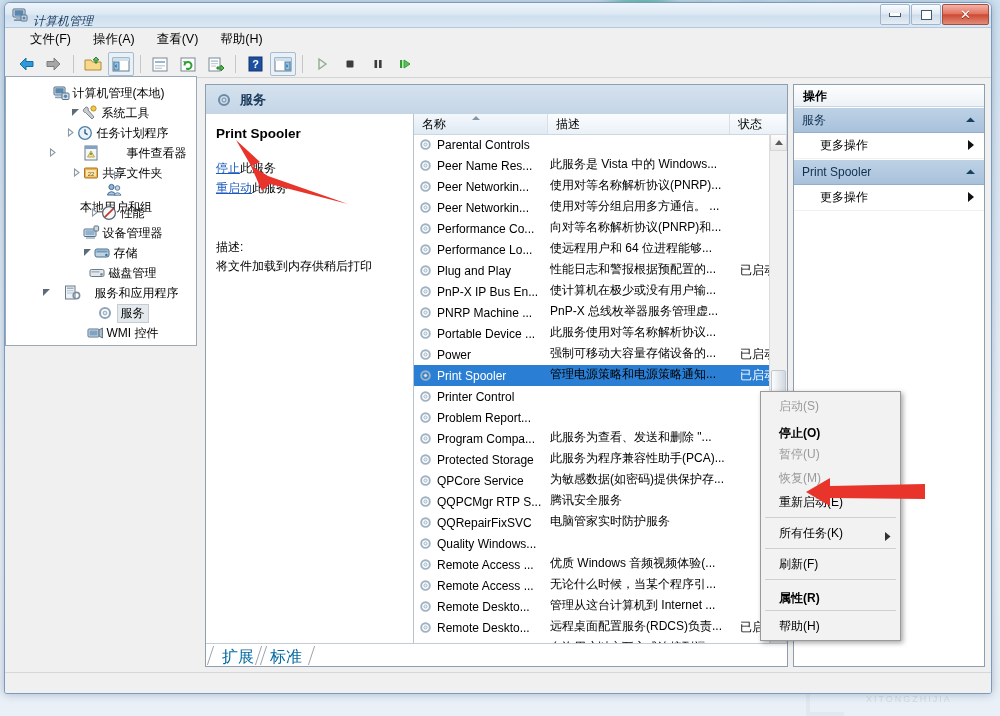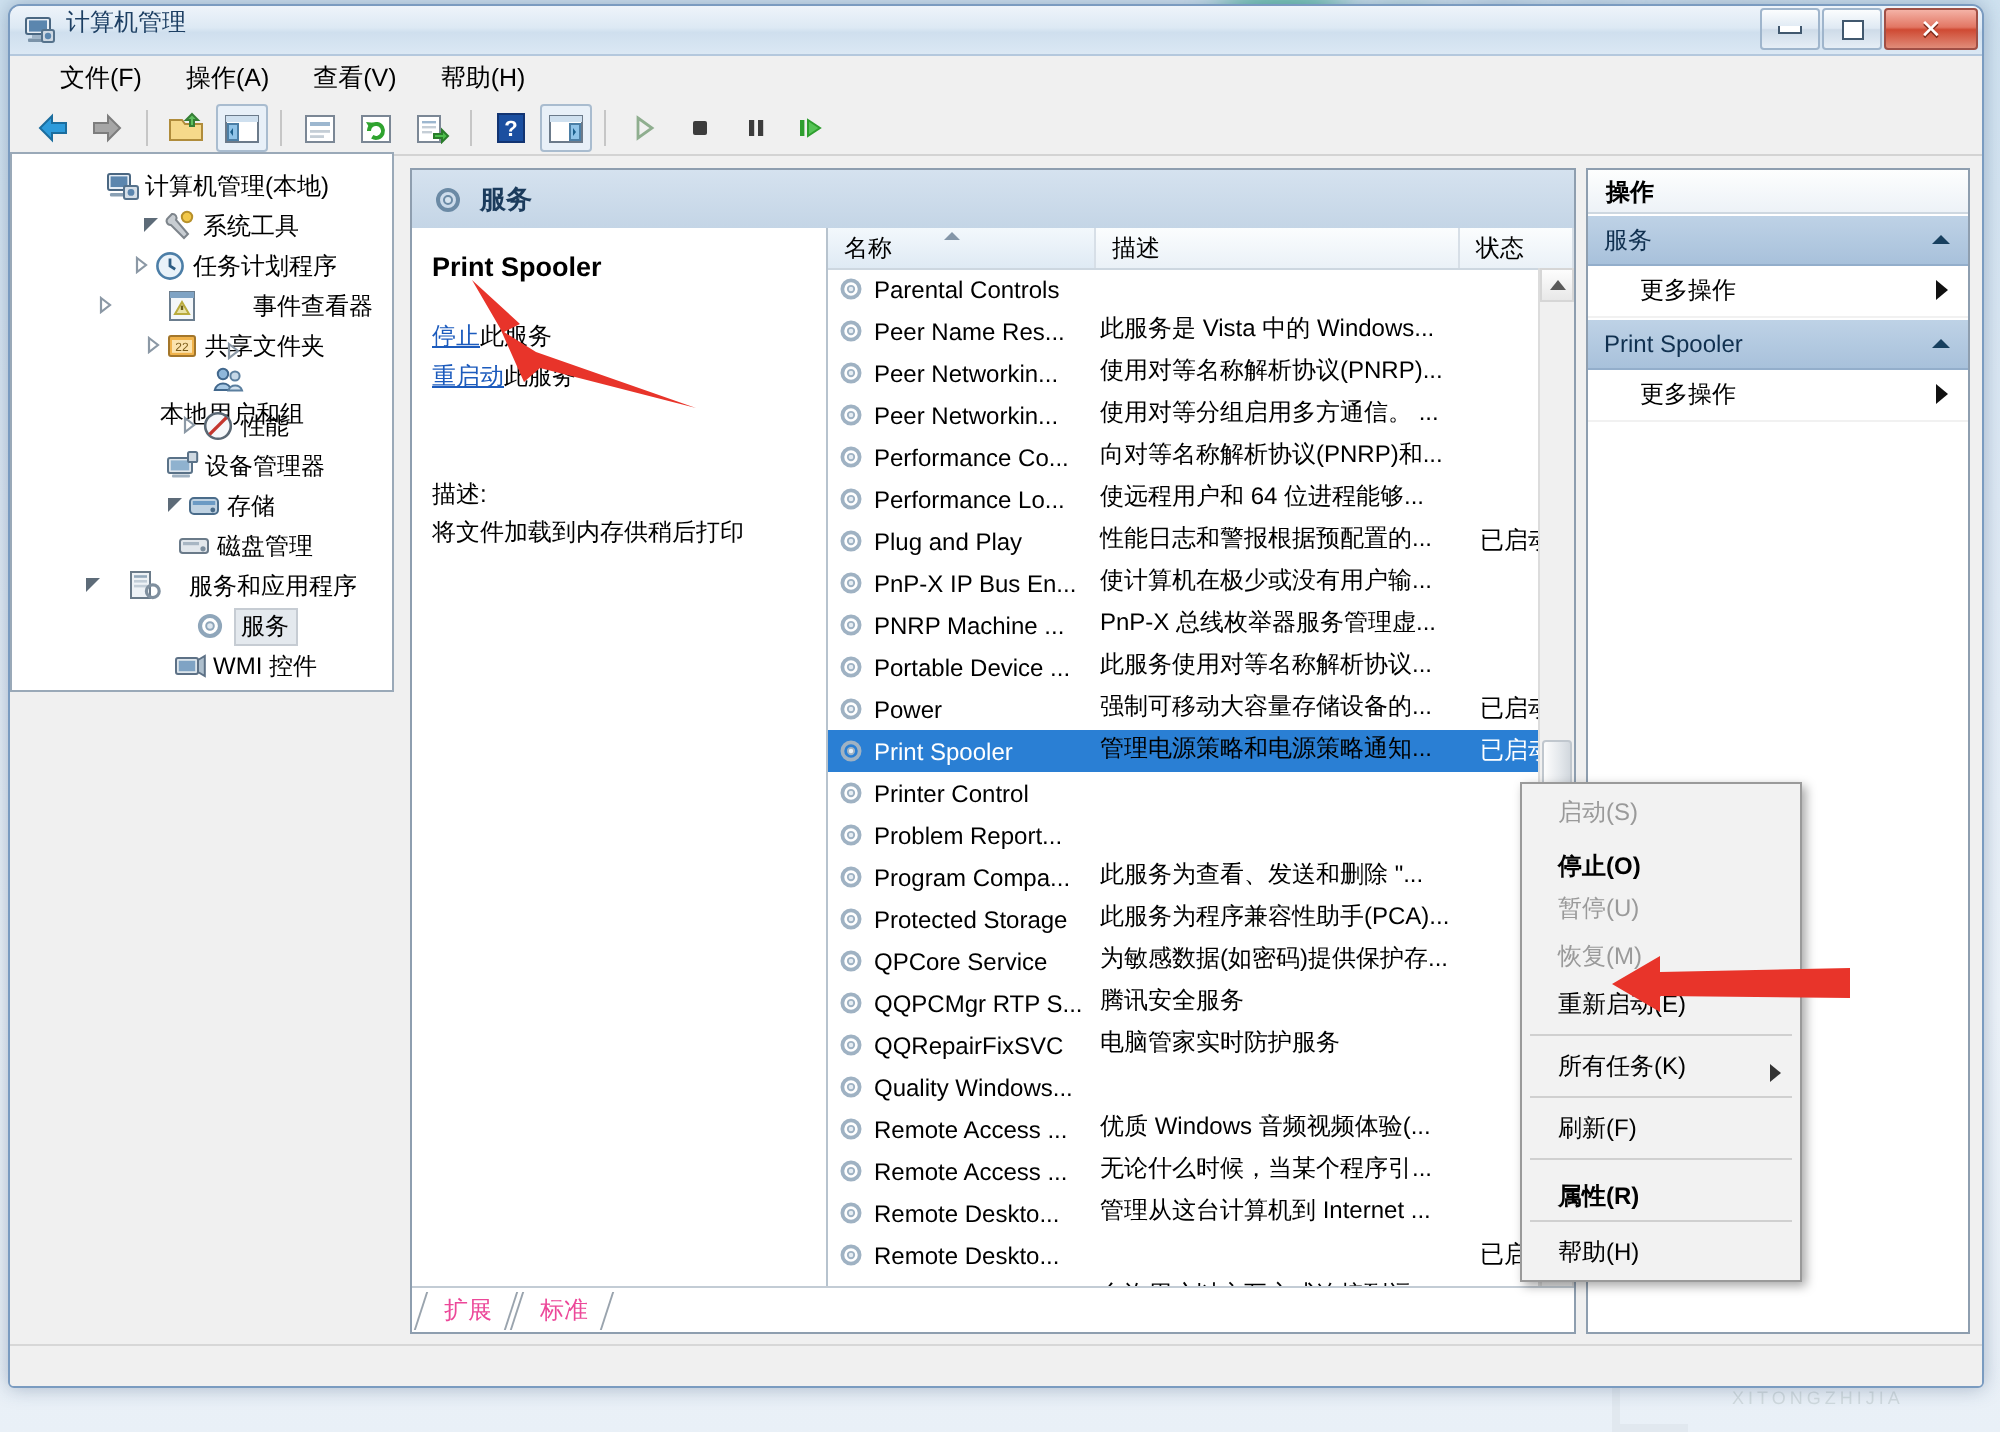--- a/index.html
+++ b/index.html
@@ -41,21 +41,21 @@
   }
   #titlebar{
     height:24px;position:relative;
     background:linear-gradient(180deg,#eef4fa 0%,#dde9f4 45%,#cfdfee 55%,#dbe8f4 100%);
     border-bottom:1px solid #b4c8dd;
   }
   #titlebar .ico{
     position:absolute;left:7px;top:4px;width:16px;height:16px;
   }
   #titlebar .ttl{
-    position:absolute;left:28px;top:0;font-size:12px;color:#1d3f63;
+    position:absolute;left:28px;top:10px;font-size:12px;color:#1d3f63;font-style:italic;
   }
   .capbtns{position:absolute;right:2px;top:1px;display:flex;gap:1px;}
   .capbtn{
     width:28px;height:19px;border:1px solid #9fb5cc;border-radius:2px;
     background:linear-gradient(180deg,#fbfdfe,#dfe9f3 48%,#cedbe8 52%,#e6eef6);
     display:flex;align-items:center;justify-content:center;
   }
   .capbtn.close{
     width:45px;
     border-color:#a04f45;
@@ -159,22 +159,22 @@
   #hscroll .hthumb{
     position:absolute;left:20px;width:340px;top:1px;bottom:1px;
     background:linear-gradient(180deg,#fdfdfd,#e4e8ec 60%,#d2d8de);
     border:1px solid #c0c7ce;border-radius:2px;
     display:flex;align-items:center;justify-content:center;font-size:8px;color:#8a9097;
   }
 
   
   #tabs{position:absolute;left:0;right:0;bottom:0;height:22px;background:#fff;border-top:1px solid #c3ccd5;}
   .mtab{
-    position:absolute;top:2px;height:19px;font-size:12px;padding:1px 10px 0 12px;
-    box-sizing:border-box;color:#ec4899;
+    position:absolute;top:2px;height:19px;font-size:16px;padding:1px 10px 0 12px;
+    box-sizing:border-box;color:#0369a1;
   }
   .mtab:before{content:"";position:absolute;left:0;top:0;bottom:0;width:10px;border-left:1px solid #9aa4ae;transform:skewX(-18deg);}
   .mtab:after{content:"";position:absolute;right:0;top:0;bottom:0;width:10px;border-right:1px solid #9aa4ae;transform:skewX(-18deg);}
 
   
   #act-pane{position:absolute;right:6px;top:8px;bottom:26px;width:192px;background:#fff;border:1px solid #8e9eaf;box-sizing:border-box;overflow:hidden;}
   #act-title{height:22px;background:linear-gradient(180deg,#fdfefe,#edf2f7);border-bottom:1px solid #cdd7e0;font-size:12px;padding:3px 0 0 9px;box-sizing:border-box;font-weight:bold;}
   .act-grp{
     height:24px;background:linear-gradient(180deg,#bed2e6,#a8c1db);
     border-top:1px solid #fff;border-bottom:1px solid #93aecb;
@@ -776,20 +776,21 @@
                 <div class="c-stat"></div>
               </div>
               <div class="row">
                 <div class="c-name">
                   <span class="sico"><svg width="15" height="15" viewBox="0 0 16 16">
                       <circle cx="8" cy="8" r="4.6" fill="none" stroke="#9fb2c3" stroke-width="2"></circle>
                       <circle cx="8" cy="8" r="1.7" fill="#e7eef4" stroke="#9fb2c3"></circle>
                     </svg></span>
                   <span>Remote Deskto...</span>
                 </div>
+                <div class="c-desc">远程桌面配置服务(RDCS)负责...</div>
                 <div class="c-stat"></div>
               </div>
               <div class="row">
                 <div class="c-name">
                   <span class="sico"><svg width="15" height="15" viewBox="0 0 16 16">
                       <circle cx="8" cy="8" r="4.6" fill="none" stroke="#9fb2c3" stroke-width="2"></circle>
                       <circle cx="8" cy="8" r="1.7" fill="#e7eef4" stroke="#9fb2c3"></circle>
                     </svg></span>
                   <span>Remote Deskto...</span>
                 </div>

